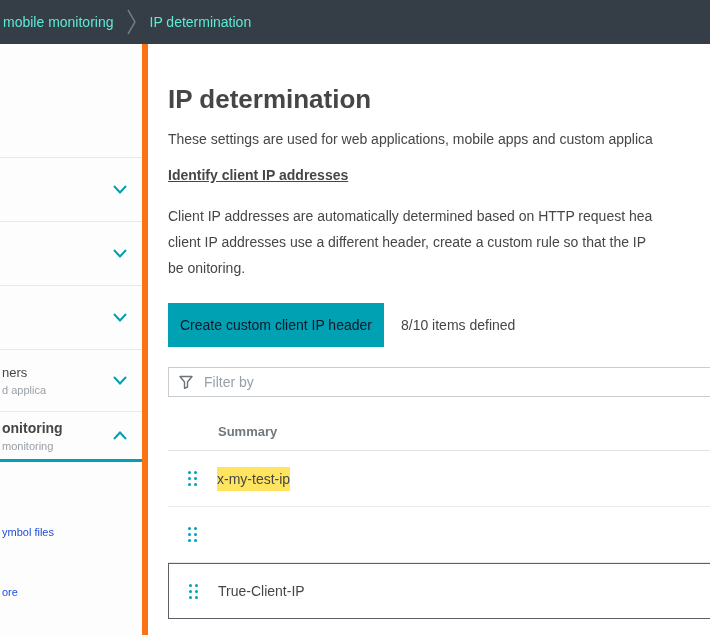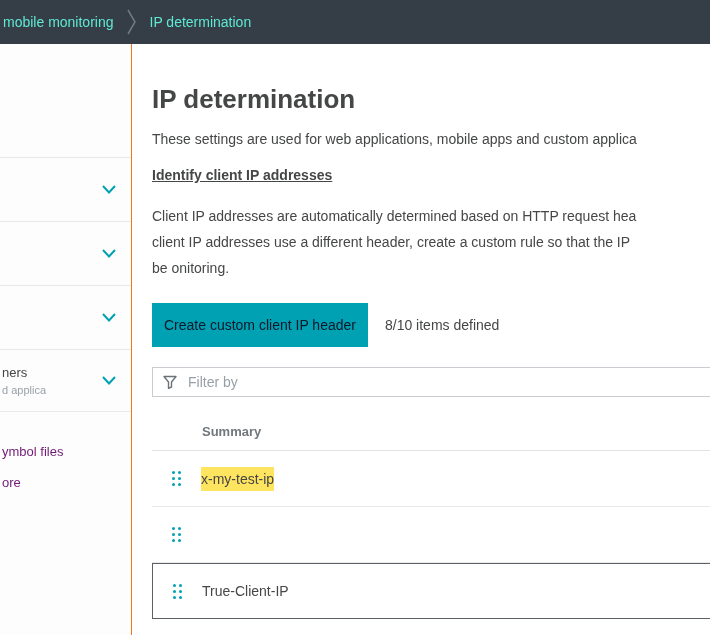--- a/index.html
+++ b/index.html
@@ -16,35 +16,35 @@
     display: flex; align-items: center; gap: 13px;
     padding-left: 3px;
   }
   .crumb { color: #5eead4; font-size: 14px; white-space: nowrap; cursor: pointer; }
   .crumb-sep { display: flex; align-items: center; }
 
   
   .layout { display: flex; height: 591px; }
 
   
-  .sidebar { width: 132px; flex: none; background: #fdfdfd; border-right: 1px solid #f97316; }
+  .sidebar { width: 148px; flex: none; background: #fdfdfd; border-right: 6px solid #f97316; }
   .side-spacer { height: 114px; border-bottom: 1px solid #e9e9e9; }
   .side-item {
     height: 64px; border-bottom: 1px solid #e9e9e9;
     display: flex; align-items: center; justify-content: space-between;
     padding: 0 15px 0 2px; cursor: pointer;
   }
   .side-item .labels { display: flex; flex-direction: column; gap: 4px; overflow: hidden; }
   .side-label { font-size: 13px; color: #454646; white-space: nowrap; }
   .side-sub { font-size: 11px; color: #9aa0a6; white-space: nowrap; }
   .side-item.h62 { height: 62px; }
   .side-item.active { height: 50px; border-bottom: 3px solid #00a1b2; }
   .side-item.active .side-label { font-weight: bold; font-size: 14px; }
   .side-subitems { padding: 32px 0 0 2px; display: flex; flex-direction: column; gap: 16px; }
-  .side-subitem { font-size: 13px; color: #701a75; cursor: pointer; white-space: nowrap; }
+  .side-subitem { font-size: 11px; color: #1d4ed8; cursor: pointer; white-space: nowrap; margin-top: 32px; }
   .chev { display: flex; align-items: center; flex: none; }
 
   
   .main { flex: 1; padding-left: 20px; overflow: hidden; }
   .page-title { font-size: 26px; font-weight: 700; margin: 40px 0 0 0; color: #454646; }
   .intro { margin-top: 16px; font-size: 14px; white-space: nowrap; }
   .section-heading { margin-top: 20px; font-size: 14px; font-weight: 700; white-space: nowrap; text-decoration: underline; }
   .desc { margin-top: 20px; }
   .desc p { margin: 0; font-size: 14px; line-height: 26px; white-space: nowrap; }
 
@@ -144,20 +144,31 @@
         <span class="side-label">ners</span>
         <span class="side-sub">d applica</span>
       </span>
       <span class="chev">
         <svg width="14" height="9" viewBox="0 0 14 9">
             <polyline points="1,1 7,7.5 13,1" fill="none" stroke="#00a1b2" stroke-width="2"></polyline>
           </svg>
       </span>
     </div>
 
+    <div class="side-item active">
+      <span class="labels">
+        <span class="side-label">onitoring</span>
+        <span class="side-sub">monitoring</span>
+      </span>
+      <span class="chev">
+        <svg width="14" height="9" viewBox="0 0 14 9">
+            <polyline points="1,8 7,1.5 13,8" fill="none" stroke="#00a1b2" stroke-width="2"></polyline>
+          </svg>
+      </span>
+    </div>
 
     <div class="side-subitems">
       <span class="side-subitem">ymbol files</span>
       <span class="side-subitem">ore</span>
     </div>
   </div>
 
   <div class="main">
     <h1 class="page-title">IP determination</h1>
     <div class="intro">These settings are used for web applications, mobile apps and custom applica</div>

